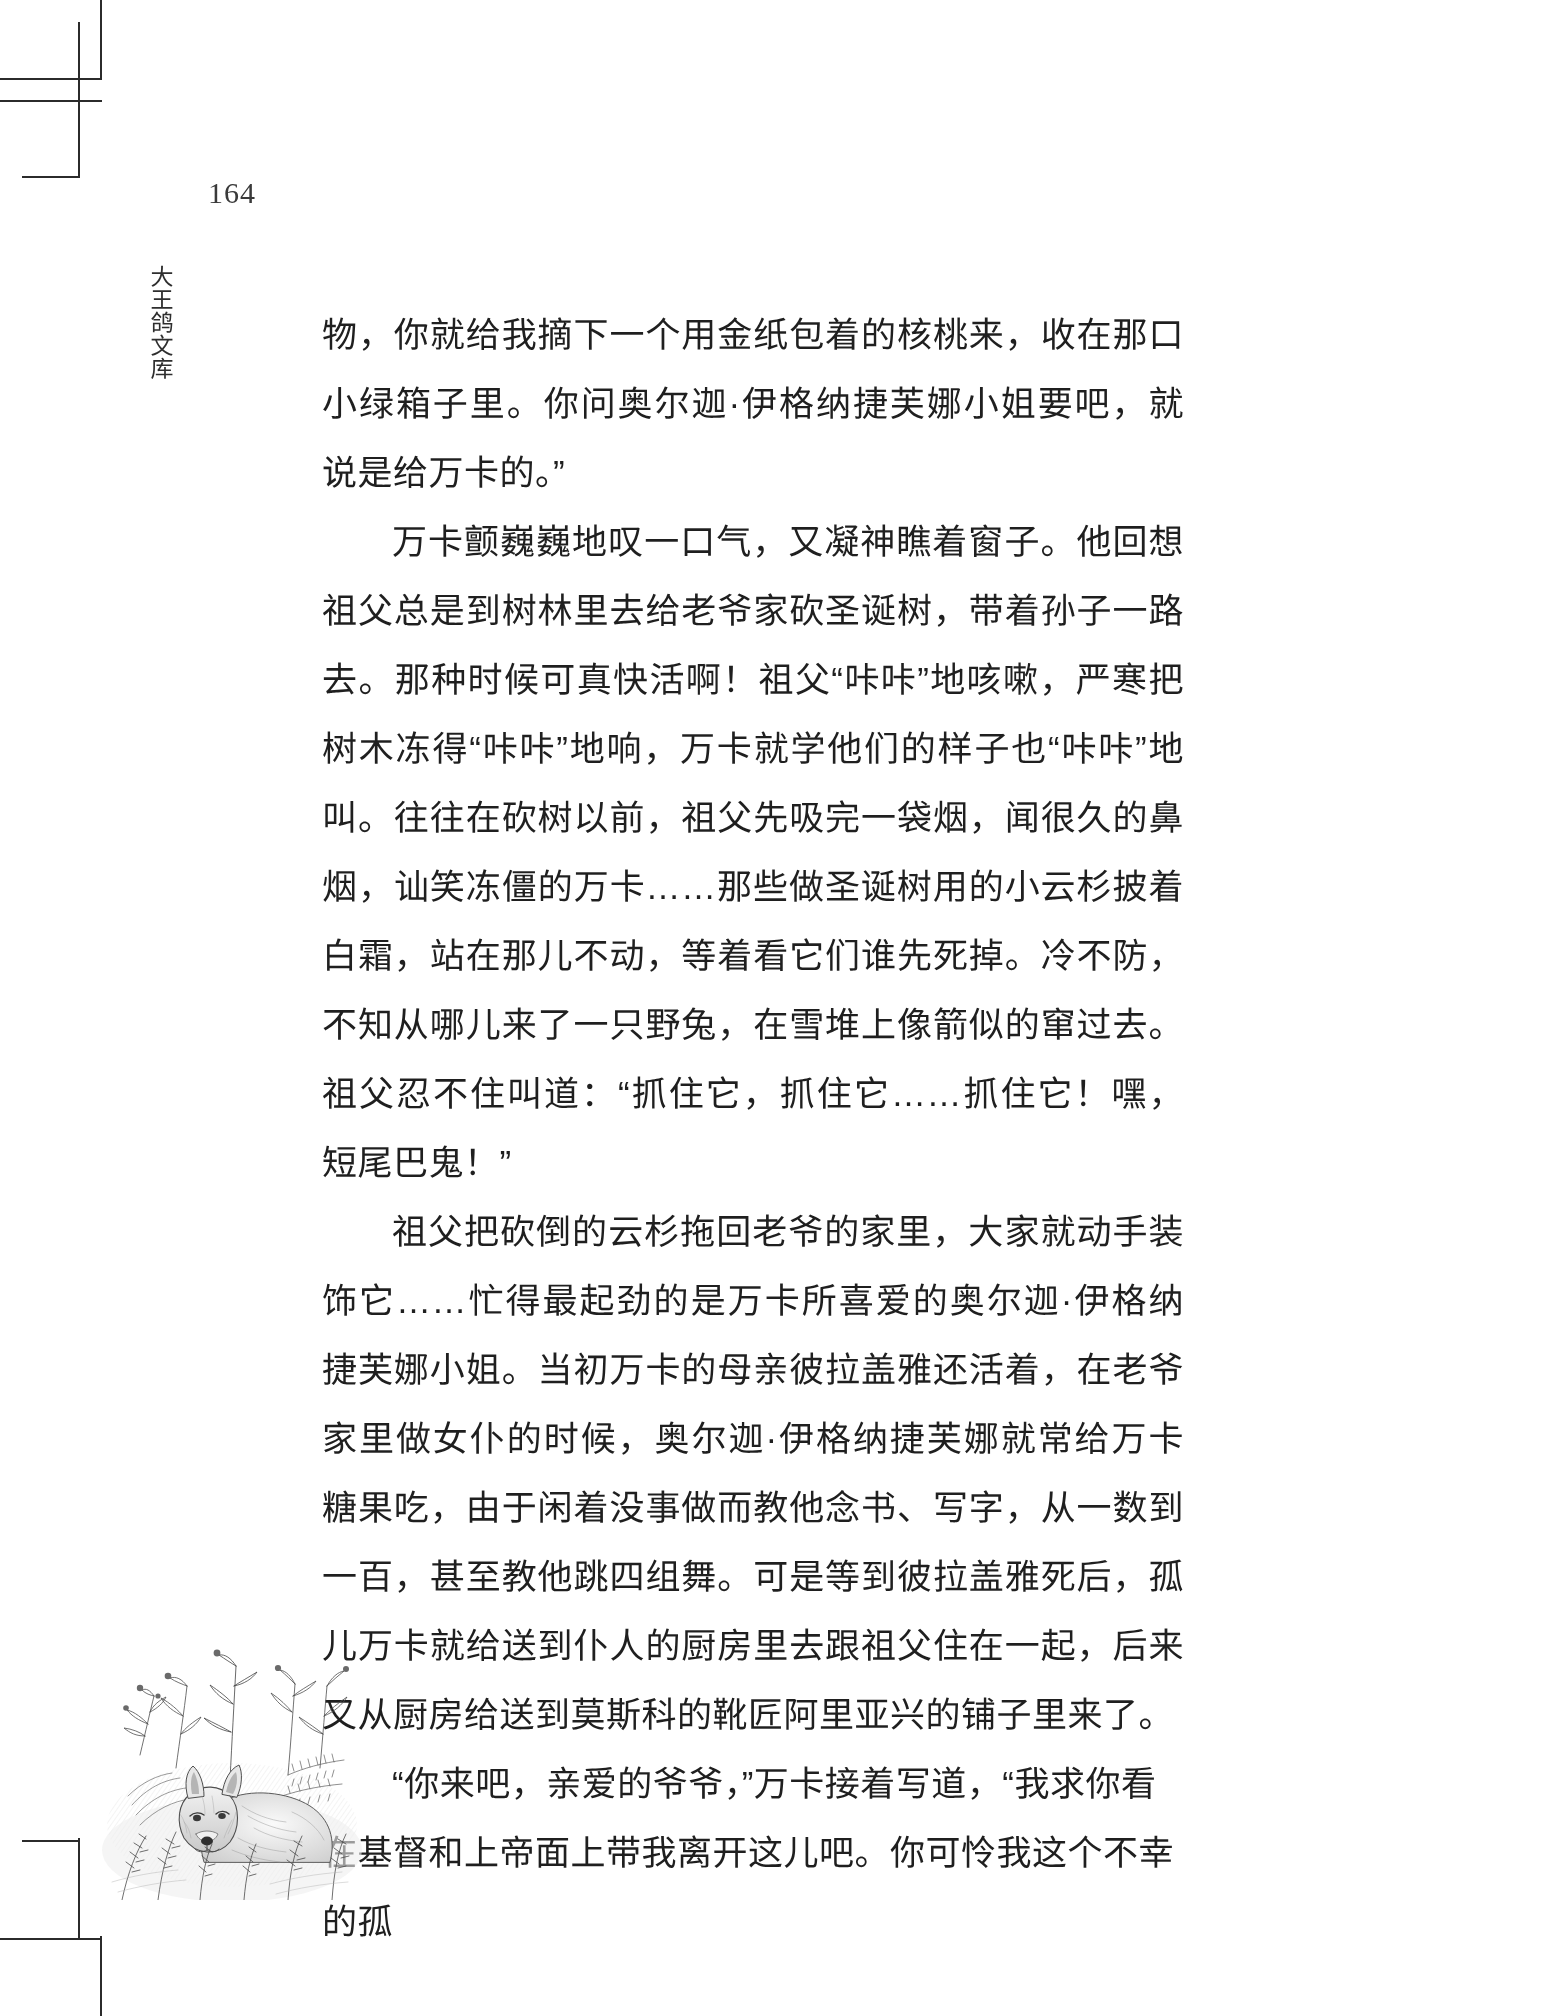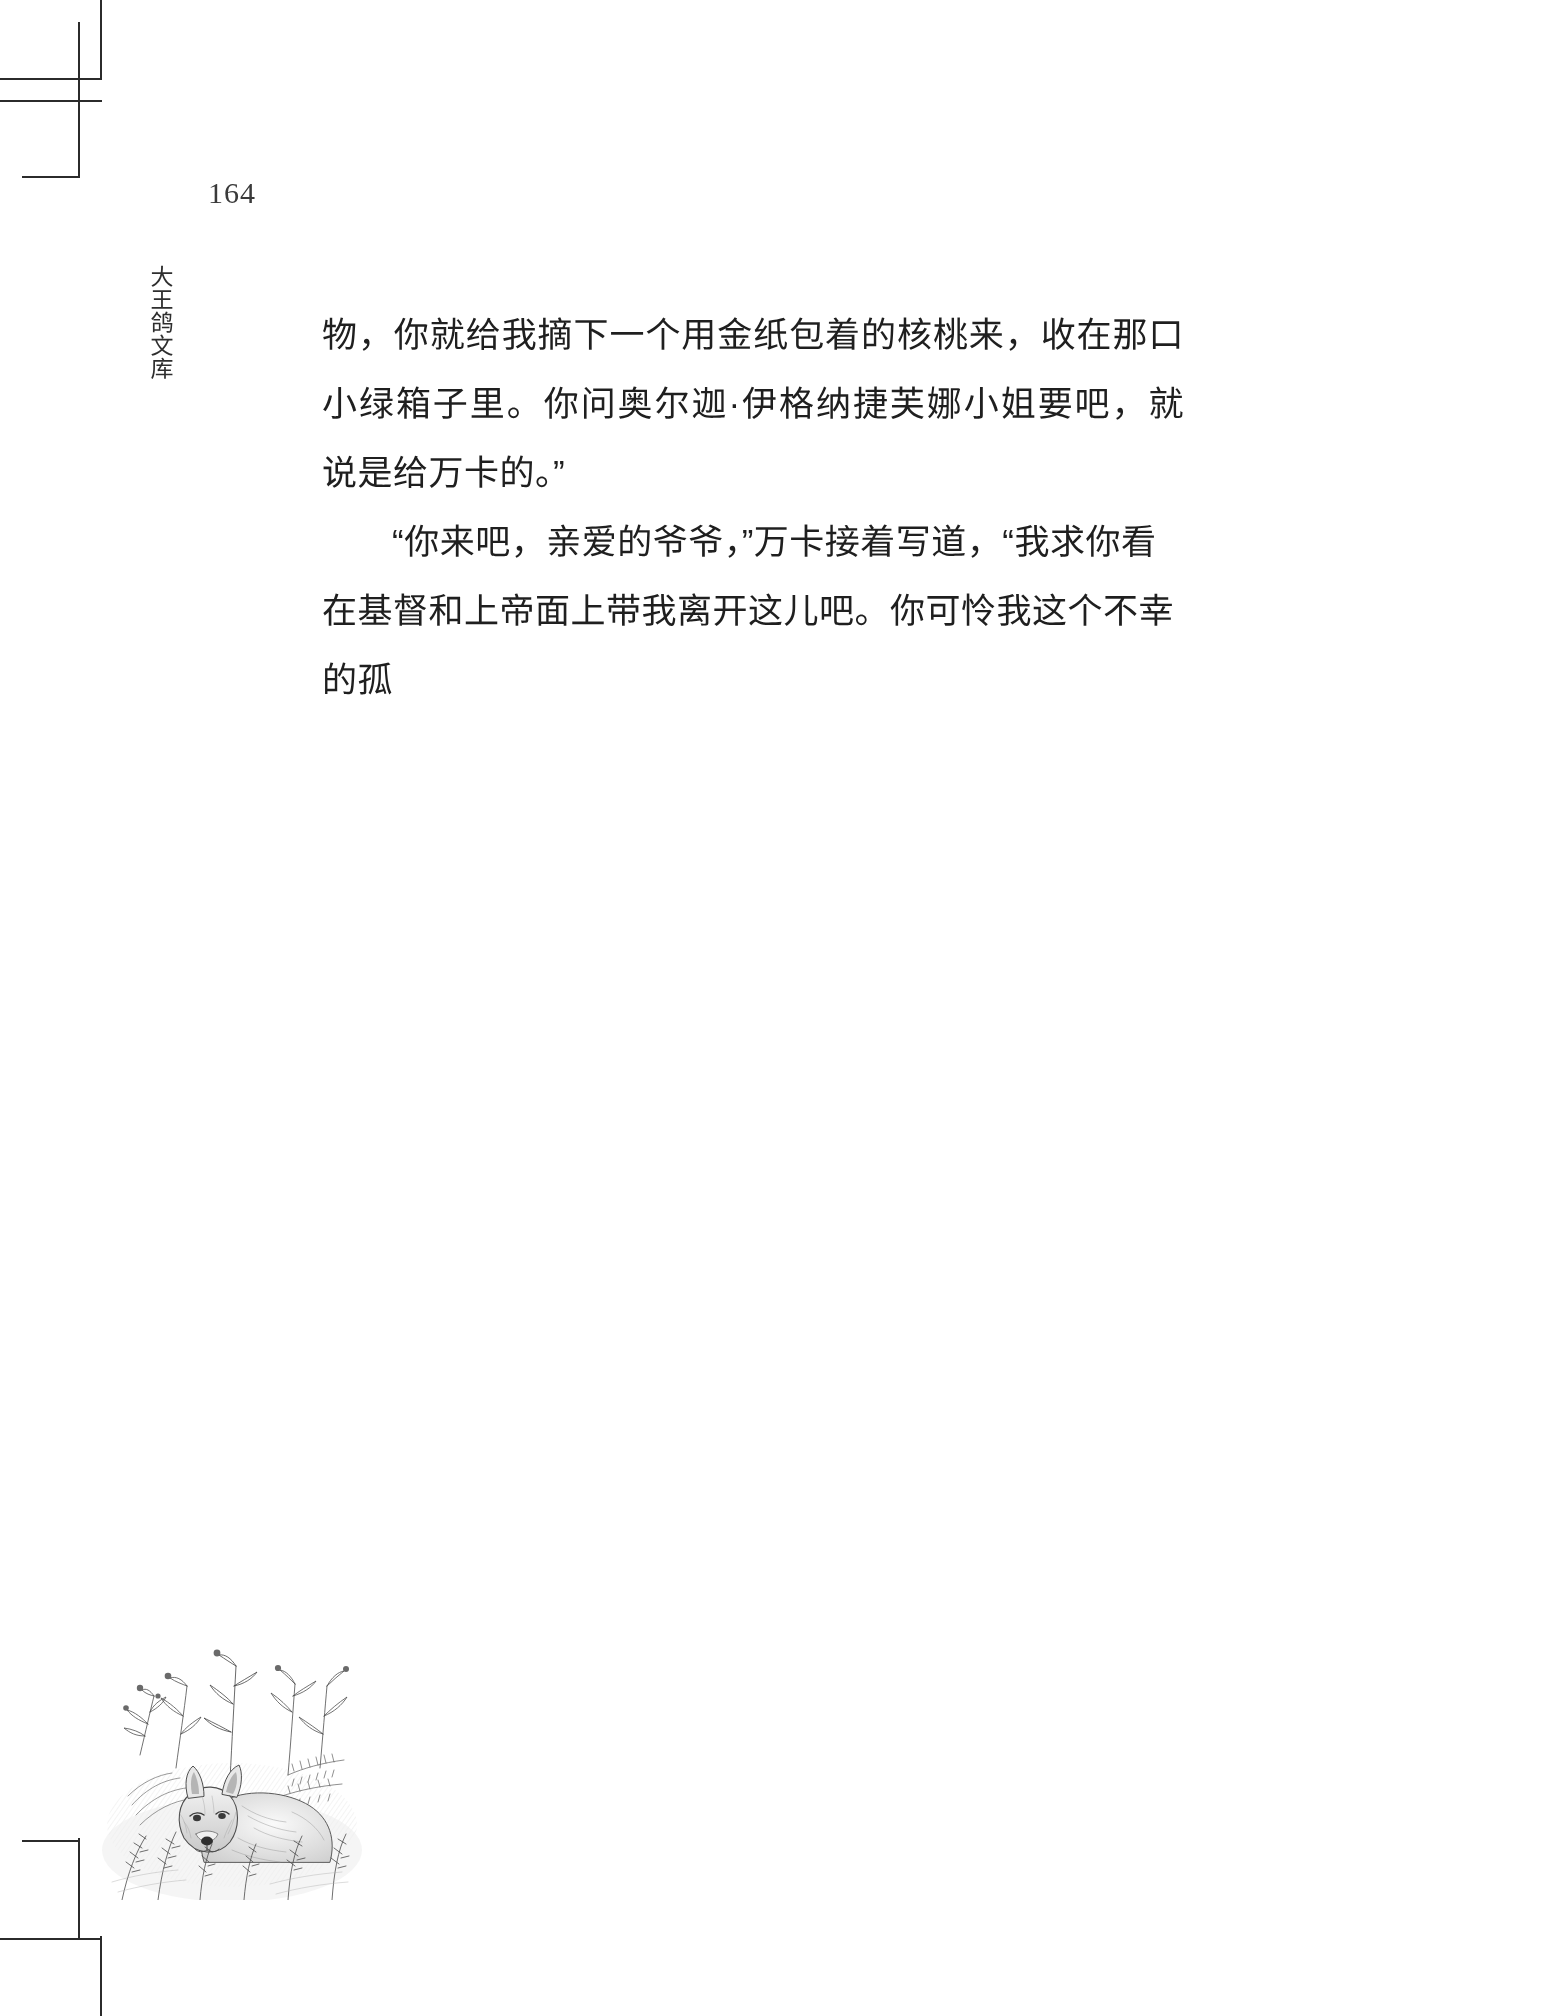--- a/index.html
+++ b/index.html
@@ -135,20 +135,22 @@
       <div class="h h1"></div>
       <div class="v v2"></div>
   </div>
 
   <div class="folio">164</div>
 
   <div class="running-head">大王鸽文库</div>
 
   <div class="textblock">
     <p class="para">物，你就给我摘下一个用金纸包着的核桃来，收在那口小绿箱子里。你问奥尔迦·伊格纳捷芙娜小姐要吧，就说是给万卡的。”</p>
+    <p class="para indent">万卡颤巍巍地叹一口气，又凝神瞧着窗子。他回想祖父总是到树林里去给老爷家砍圣诞树，带着孙子一路去。那种时候可真快活啊！祖父“咔咔”地咳嗽，严寒把树木冻得“咔咔”地响，万卡就学他们的样子也“咔咔”地叫。往往在砍树以前，祖父先吸完一袋烟，闻很久的鼻烟，讪笑冻僵的万卡……那些做圣诞树用的小云杉披着白霜，站在那儿不动，等着看它们谁先死掉。冷不防，不知从哪儿来了一只野兔，在雪堆上像箭似的窜过去。祖父忍不住叫道：“抓住它，抓住它……抓住它！嘿，短尾巴鬼！”</p>
+    <p class="para indent">祖父把砍倒的云杉拖回老爷的家里，大家就动手装饰它……忙得最起劲的是万卡所喜爱的奥尔迦·伊格纳捷芙娜小姐。当初万卡的母亲彼拉盖雅还活着，在老爷家里做女仆的时候，奥尔迦·伊格纳捷芙娜就常给万卡糖果吃，由于闲着没事做而教他念书、写字，从一数到一百，甚至教他跳四组舞。可是等到彼拉盖雅死后，孤儿万卡就给送到仆人的厨房里去跟祖父住在一起，后来又从厨房给送到莫斯科的靴匠阿里亚兴的铺子里来了。</p>
     <p class="para indent last-open">“你来吧，亲爱的爷爷，”万卡接着写道，“我求你看在基督和上帝面上带我离开这儿吧。你可怜我这个不幸的孤</p>
   </div>
 
   <div class="illus">
     <svg viewBox="0 0 272 300" xmlns="http://www.w3.org/2000/svg" aria-hidden="true">
       <defs>
         <linearGradient id="furG" x1="0" y1="0" x2="0" y2="1">
           <stop offset="0%" stop-color="#f2f2f2"></stop>
           <stop offset="100%" stop-color="#c9c9c9"></stop>
         </linearGradient>

